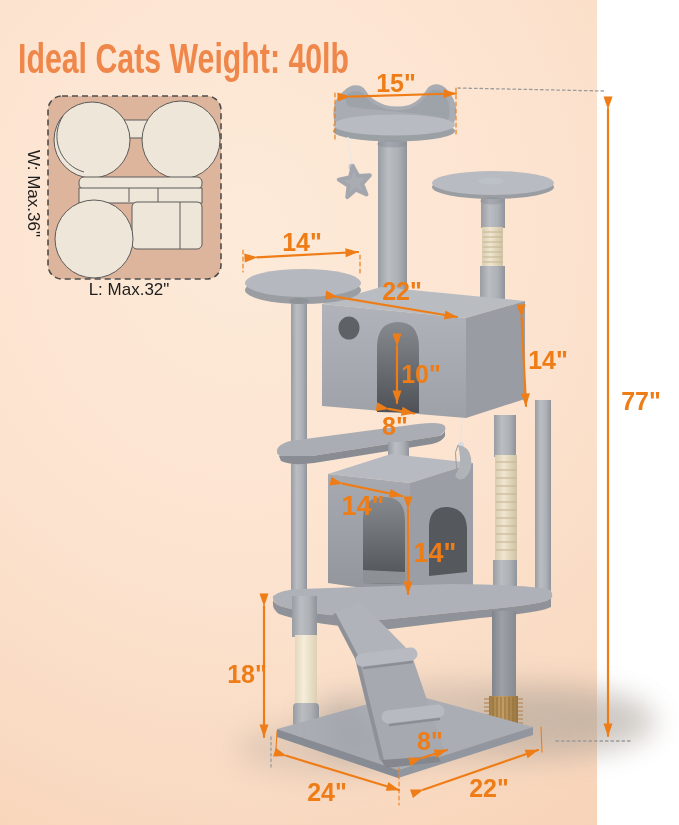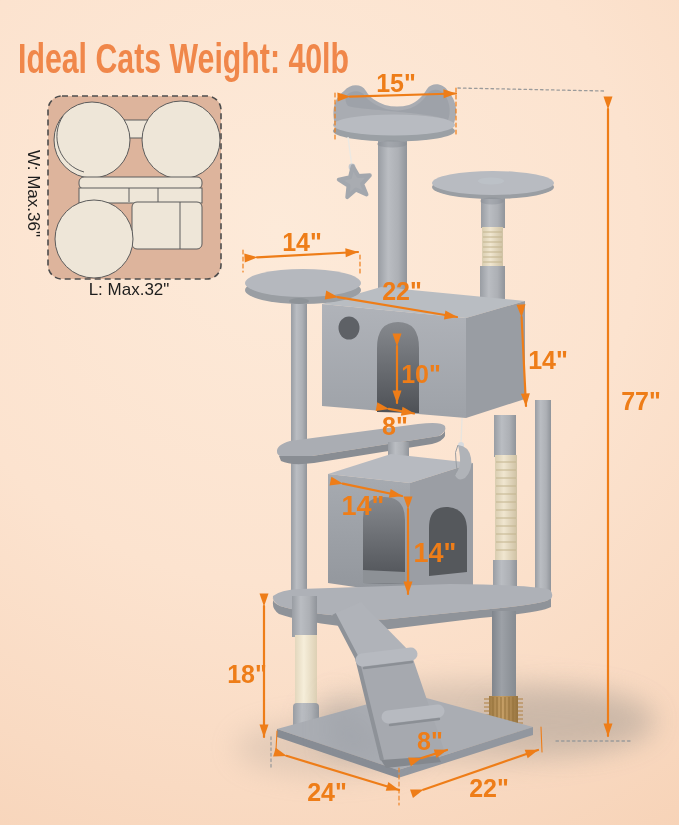--- a/index.html
+++ b/index.html
@@ -1,17 +1,17 @@
 <!DOCTYPE html>
 <html><head>
 <meta charset="utf-8">
 <style>
   html,body{margin:0;padding:0;}
   body{width:679px;height:825px;overflow:hidden;font-family:"Liberation Sans",sans-serif;}
-  #stage{position:relative;width:679px;height:825px;
+  #stage{position:relative;width:597px;height:825px;
     background:radial-gradient(118% 95% at 41% 28%, #fdead9 0%, #fce3cf 45%, #f9dac2 72%, #f6d0b3 100%);}
   svg{position:absolute;left:0;top:0;}
 </style>
 </head>
 <body>
 <div id="stage">
 <svg width="679" height="825" viewBox="0 0 679 825">
   <defs>
     <linearGradient id="postg" x1="0" y1="0" x2="1" y2="0">
       <stop offset="0" stop-color="#999da3"></stop>

